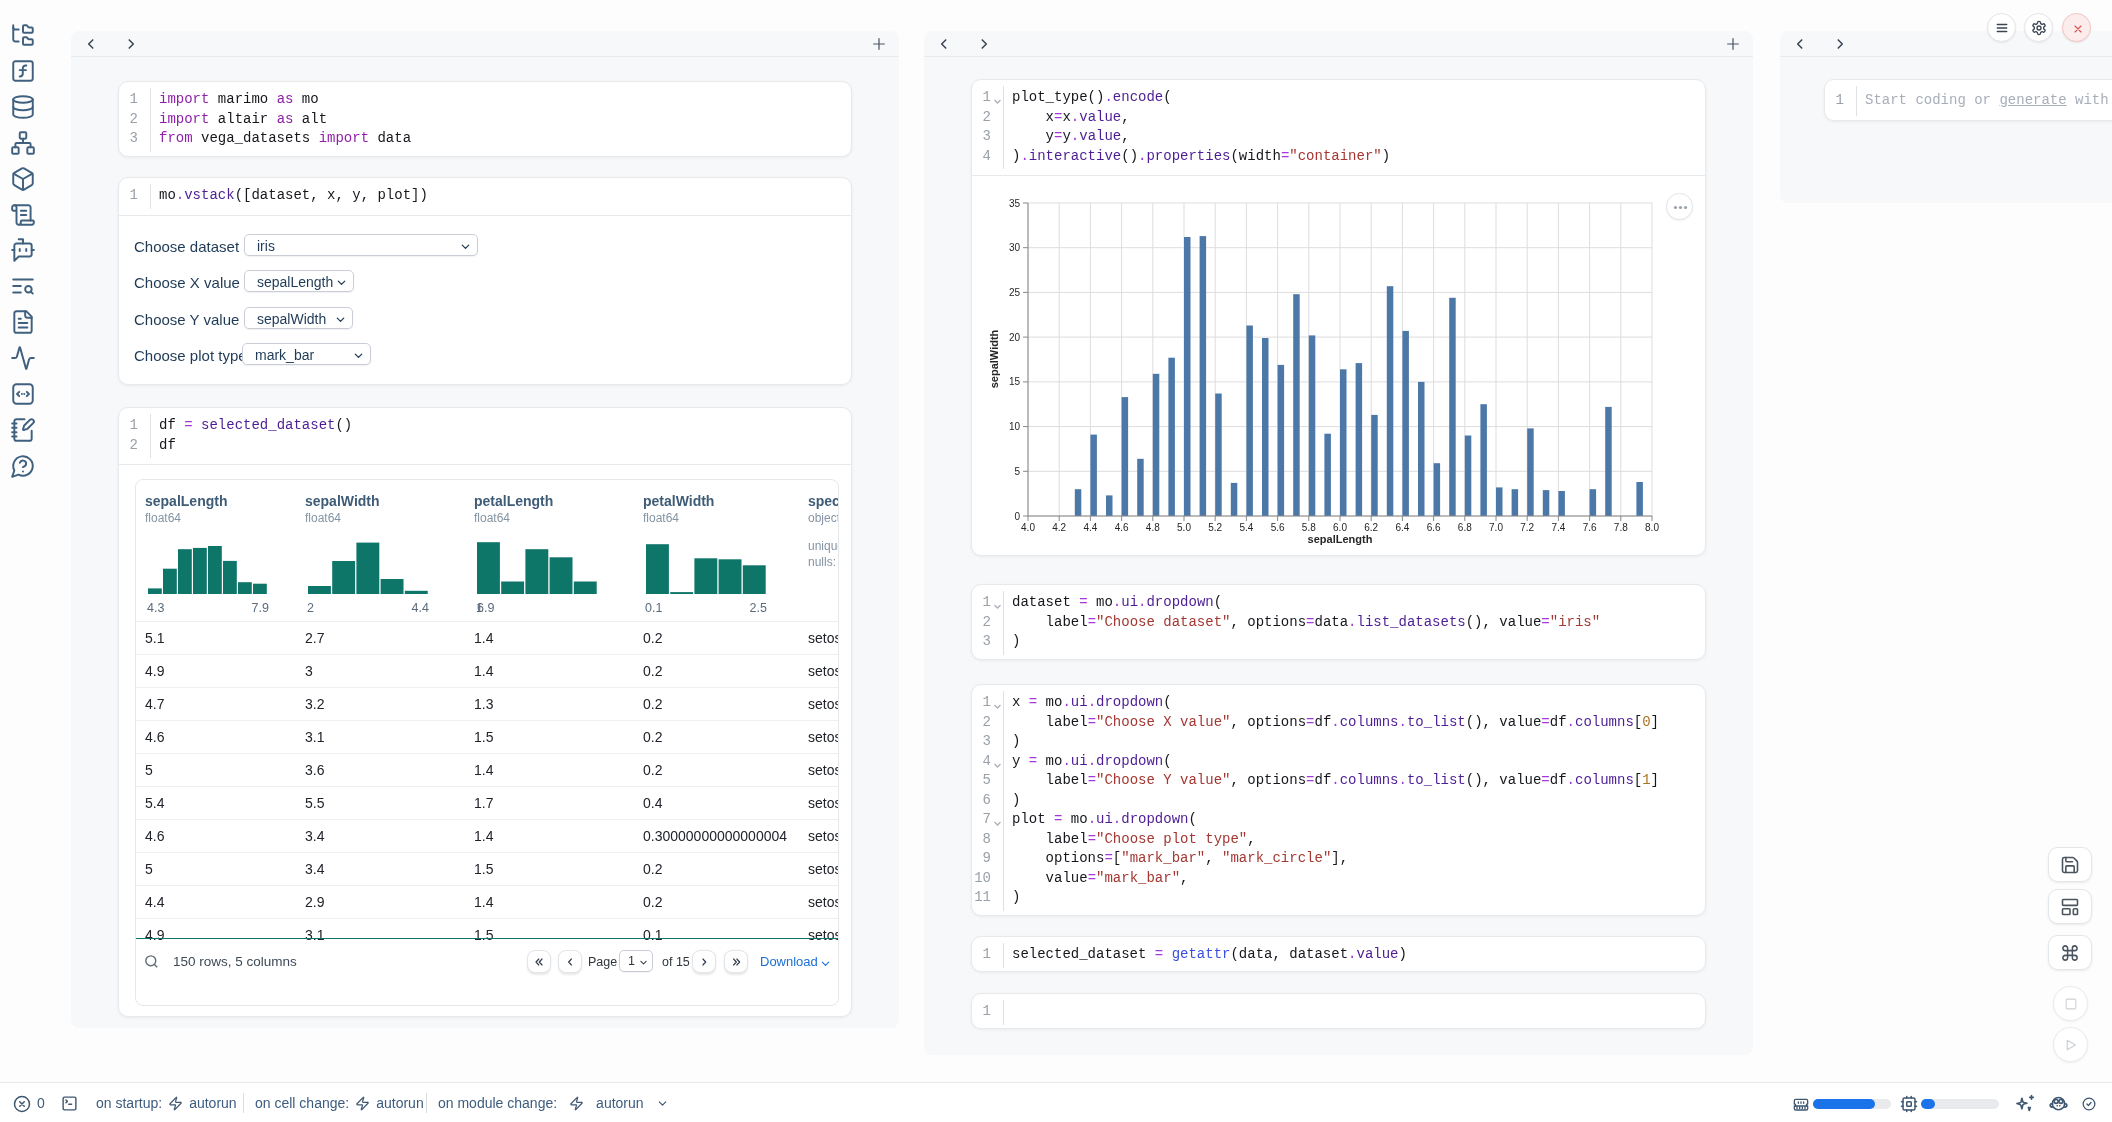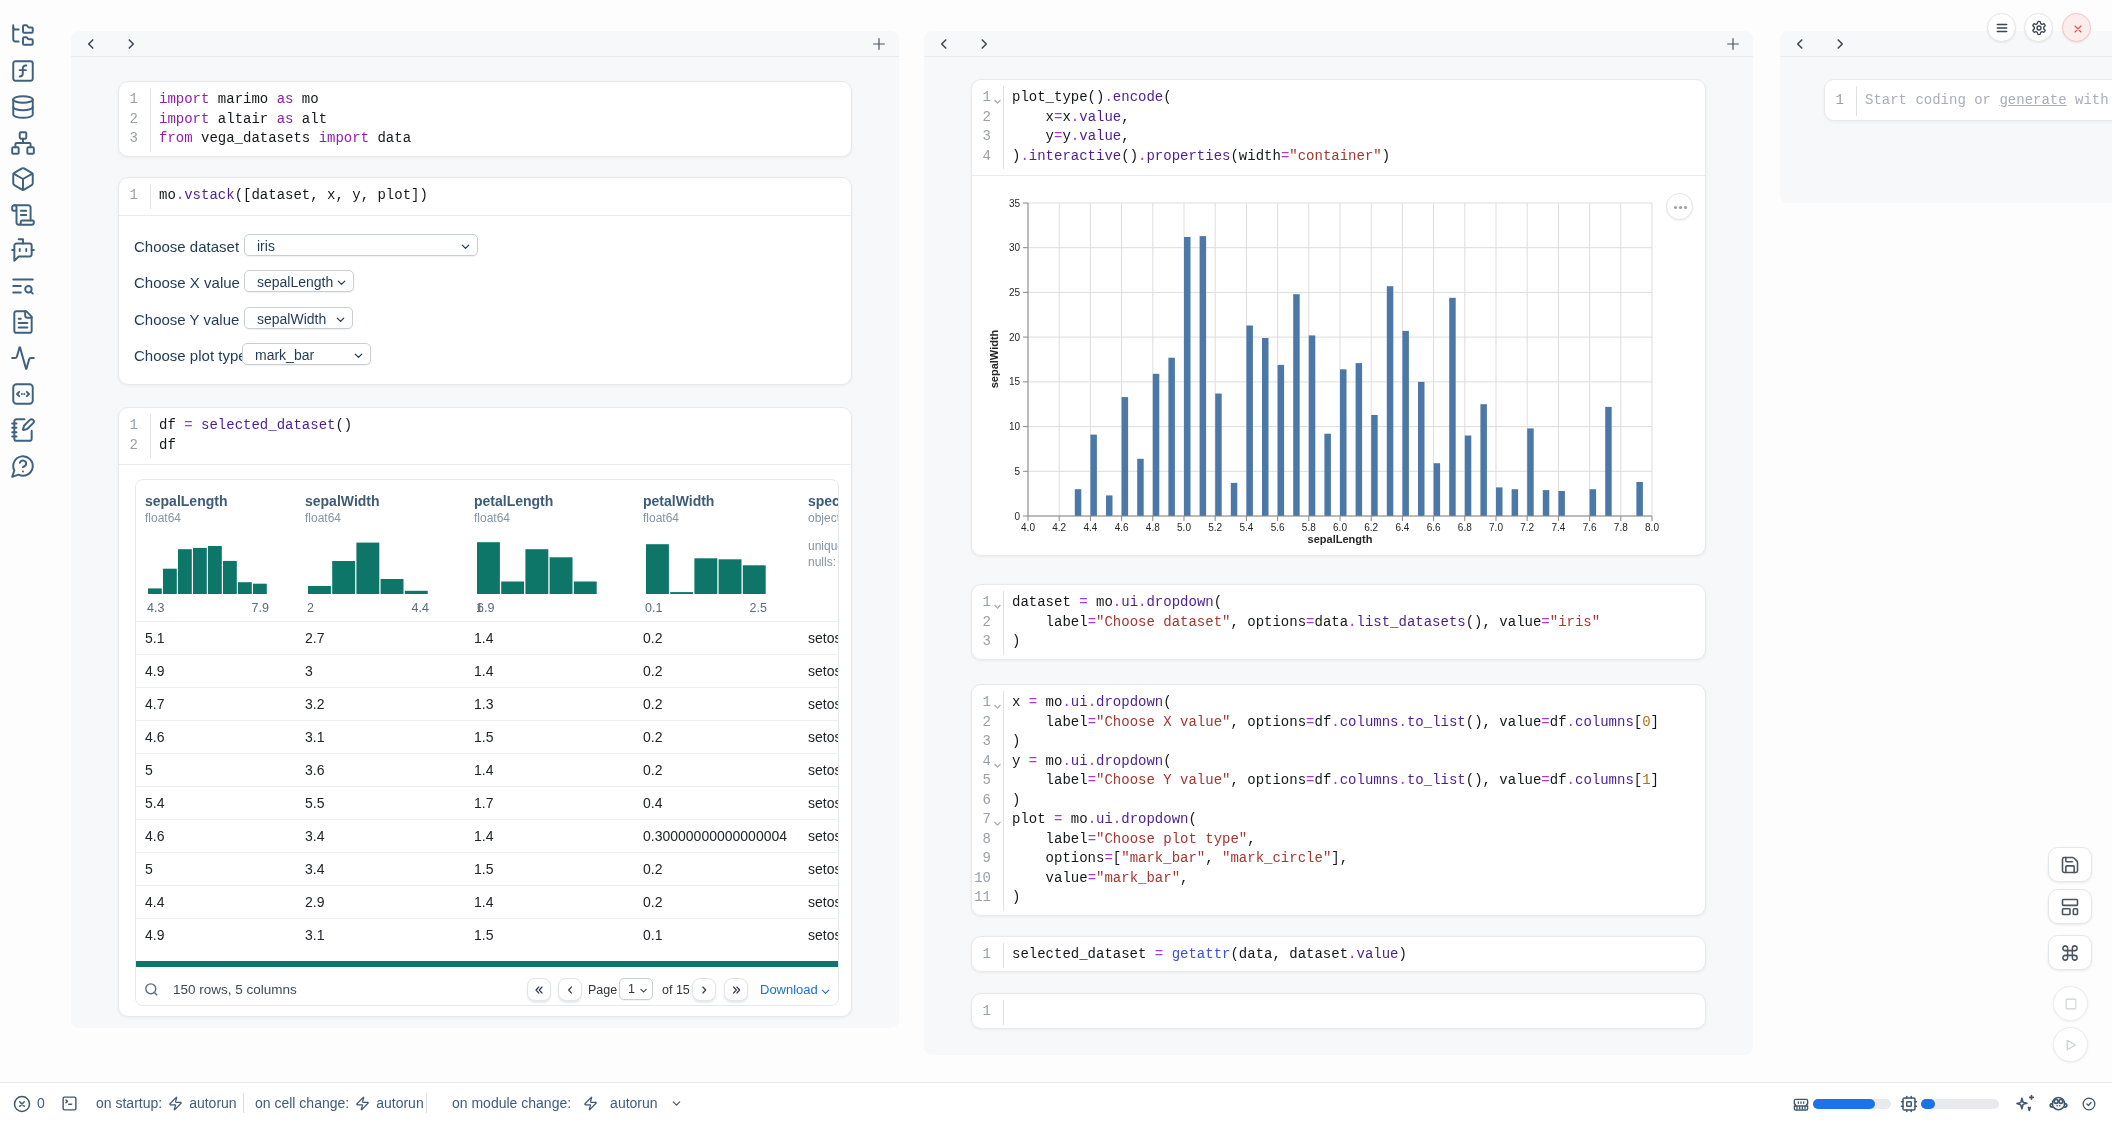--- a/index.html
+++ b/index.html
@@ -302,21 +302,21 @@
           <span class="rv" style="left:507px">0.2</span>
           <span class="rv" style="left:672px">setosa</span>
         </div>
 <div class="row" style="top:438px">
           <span class="rv" style="left:9px">4.9</span>
           <span class="rv" style="left:169px">3.1</span>
           <span class="rv" style="left:338px">1.5</span>
           <span class="rv" style="left:507px">0.1</span>
           <span class="rv" style="left:672px">setosa</span>
         </div>
-<div class="abs" style="left:0;top:481px;width:100%;height:56px;border-top:6px solid #0f766e">
+<div class="abs" style="left:0;top:458px;width:100%;height:56px;border-top:1px solid #0f766e">
 <svg class="abs" style="left:7px;top:14px" width="17" height="17" viewBox="0 0 24 24" fill="none" stroke="#5f6b78" stroke-width="2">
             <circle cx="11" cy="11" r="7"></circle>
             <path d="m20 20-3.8-3.8"></path>
           </svg>
 <div class="abs" style="left:37px;top:15px;font-size:13.5px;color:#3e4a57">150 rows, 5 columns</div>
 <div class="pagbtn" style="left:391px;top:11px">
             <svg width="15" height="15" viewBox="0 0 23 23" fill="none" stroke="#2d3a4d" stroke-width="2" stroke-linecap="round" stroke-linejoin="round">
               <path d="M11 7 L7 11.5 L11 16 M16 7 L12 11.5 L16 16"></path>
             </svg>
           </div>
@@ -654,21 +654,21 @@
       <rect width="18" height="18" x="3" y="3" rx="2" ry="2"></rect>
     </svg>
  <div class="bitem" style="left:96px;gap:6px">on startup: <svg width="15" height="15" viewBox="0 0 24 24" fill="none" stroke="#3f5771" stroke-width="2" stroke-linejoin="round">
         <path d="M4 14a1 1 0 0 1-.78-1.63l9.9-10.2a.5.5 0 0 1 .86.46l-1.92 6.02A1 1 0 0 0 13 10h7a1 1 0 0 1 .78 1.63l-9.9 10.2a.5.5 0 0 1-.86-.46l1.92-6.02A1 1 0 0 0 11 14z"></path>
       </svg> autorun</div>
  <div class="vdiv" style="left:243px"></div>
  <div class="bitem" style="left:255px;gap:6px">on cell change: <svg width="15" height="15" viewBox="0 0 24 24" fill="none" stroke="#3f5771" stroke-width="2" stroke-linejoin="round">
         <path d="M4 14a1 1 0 0 1-.78-1.63l9.9-10.2a.5.5 0 0 1 .86.46l-1.92 6.02A1 1 0 0 0 13 10h7a1 1 0 0 1 .78 1.63l-9.9 10.2a.5.5 0 0 1-.86-.46l1.92-6.02A1 1 0 0 0 11 14z"></path>
       </svg> autorun</div>
  <div class="vdiv" style="left:426px"></div>
- <div class="bitem" style="left:452px;gap:12px">on module change: <svg width="15" height="15" viewBox="0 0 24 24" fill="none" stroke="#3f5771" stroke-width="2" stroke-linejoin="round">
+ <div class="bitem" style="left:438px;gap:12px">on module change: <svg width="15" height="15" viewBox="0 0 24 24" fill="none" stroke="#3f5771" stroke-width="2" stroke-linejoin="round">
         <path d="M4 14a1 1 0 0 1-.78-1.63l9.9-10.2a.5.5 0 0 1 .86.46l-1.92 6.02A1 1 0 0 0 13 10h7a1 1 0 0 1 .78 1.63l-9.9 10.2a.5.5 0 0 1-.86-.46l1.92-6.02A1 1 0 0 0 11 14z"></path>
       </svg> autorun <svg width="13" height="13" viewBox="0 0 24 24" fill="none" stroke="#3f5771" stroke-width="2.2" stroke-linecap="round" stroke-linejoin="round">
         <path d="m6 9 6 6 6-6"></path>
       </svg></div>
  <svg class="abs" style="left:1793px;top:13px" width="16" height="16" viewBox="0 0 24 24" fill="none" stroke="#3f5771" stroke-width="2" stroke-linecap="round" stroke-linejoin="round">
       <path d="M6 19v-3"></path>
       <path d="M10 19v-3"></path>
       <path d="M14 19v-3"></path>
       <path d="M18 19v-3"></path>
       <path d="M8 11V9"></path>

